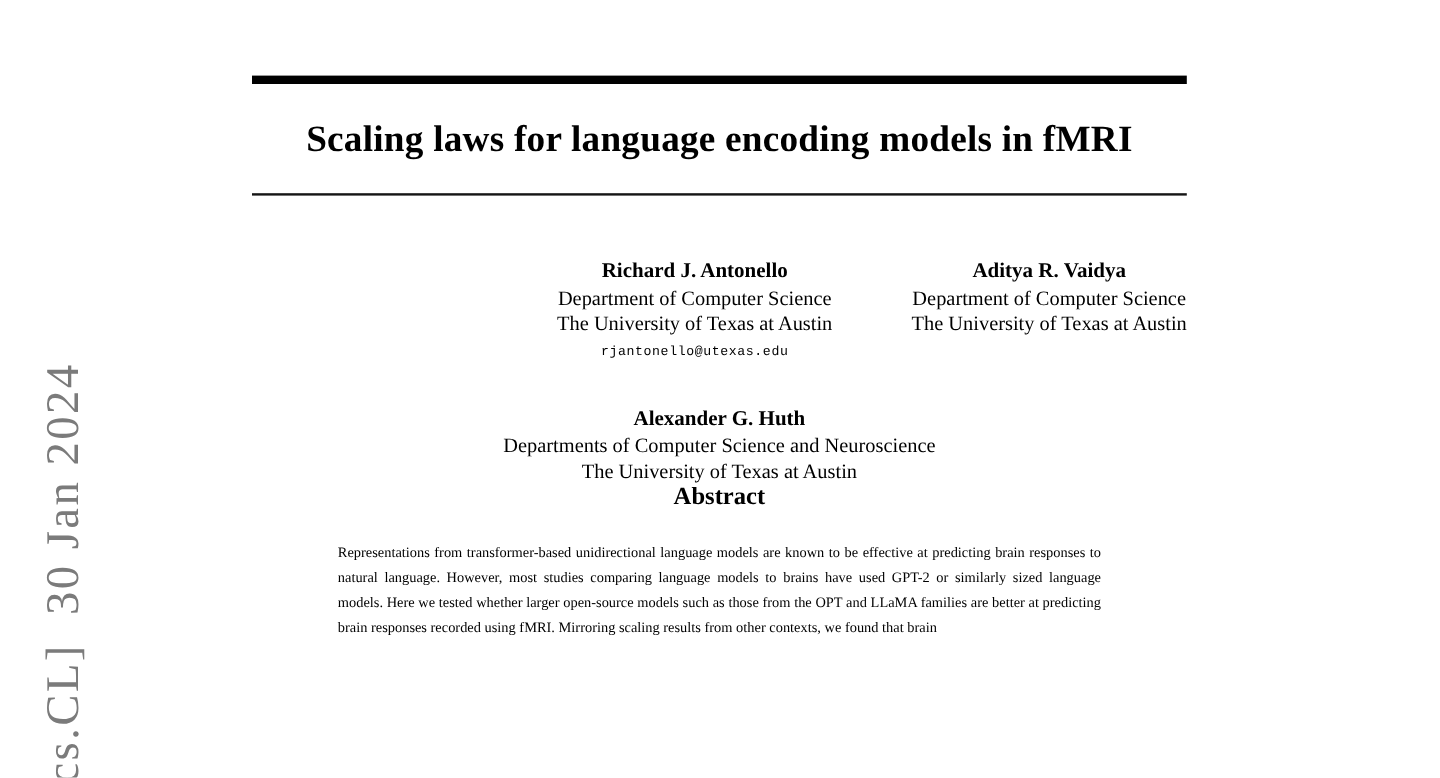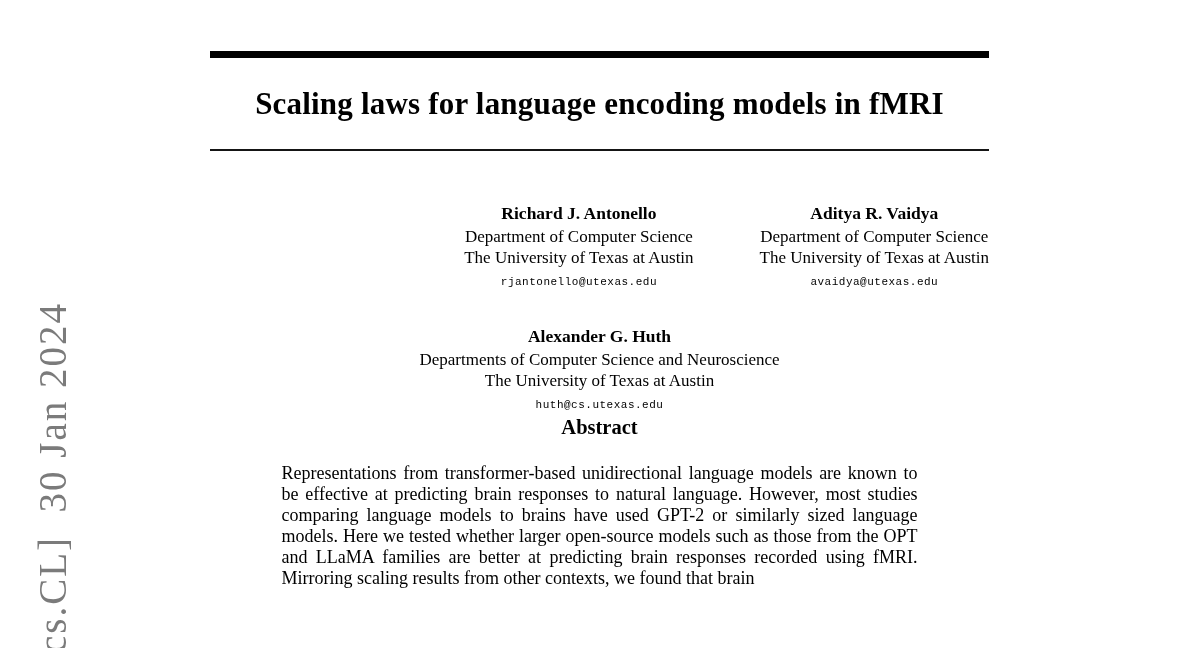--- a/index.html
+++ b/index.html
@@ -17,21 +17,21 @@
     transform-origin:0 0;
     transform:rotate(-90deg);
     font-family:"Liberation Serif", serif;
     font-size:39px;
     letter-spacing:2px;
     color:#7b7b7b;
     white-space:pre;
   }
   .content {
     position:absolute;
-    left:210px; top:0;
+    left:210px; top:12px;
     width:779px;
   }
   .rule-thick {
     margin-top:51px;
     height:7px;
     background:#000000;
   }
   .paper-title {
     text-align:center;
     font-weight:bold;
@@ -71,21 +71,21 @@
     margin-top:33px;
   }
   .abstract-heading {
     text-align:center;
     font-weight:bold;
     font-size:20.5px;
   }
   .abstract-body {
     width:636px;
     margin:24px auto 0 auto;
-    font-size:18px;
+    font-size:12px;
     line-height:21px;
     text-align:justify;
   }
 </style>
 </head>
 <body>
 
 <div class="watermark">[cs.CL]  30 Jan 2024</div>
 
 <div class="content">
@@ -100,30 +100,28 @@
     <div class="author">
       <div class="name">Richard J. Antonello</div>
       <div>Department of Computer Science</div>
       <div>The University of Texas at Austin</div>
       <div class="email">rjantonello@utexas.edu</div>
     </div>
     <div class="author">
       <div class="name">Aditya R. Vaidya</div>
       <div>Department of Computer Science</div>
       <div>The University of Texas at Austin</div>
-      <div class="email">avaidya@utexas.edu</div>
     </div>
   </div>
 
   <div class="author-single-row">
     <div class="author">
       <div class="name">Alexander G. Huth</div>
       <div>Departments of Computer Science and Neuroscience</div>
       <div>The University of Texas at Austin</div>
-      <div class="email">huth@cs.utexas.edu</div>
     </div>
   </div>
 
   <div class="abstract-heading">Abstract</div>
 
   <p class="abstract-body">Representations from transformer-based unidirectional language models are known to be effective at predicting brain responses to natural language. However, most studies comparing language models to brains have used GPT-2 or similarly sized language models. Here we tested whether larger open-source models such as those from the OPT and LLaMA families are better at predicting brain responses recorded using fMRI. Mirroring scaling results from other contexts, we found that brain</p>
 
 </div>
 
 </body></html>

